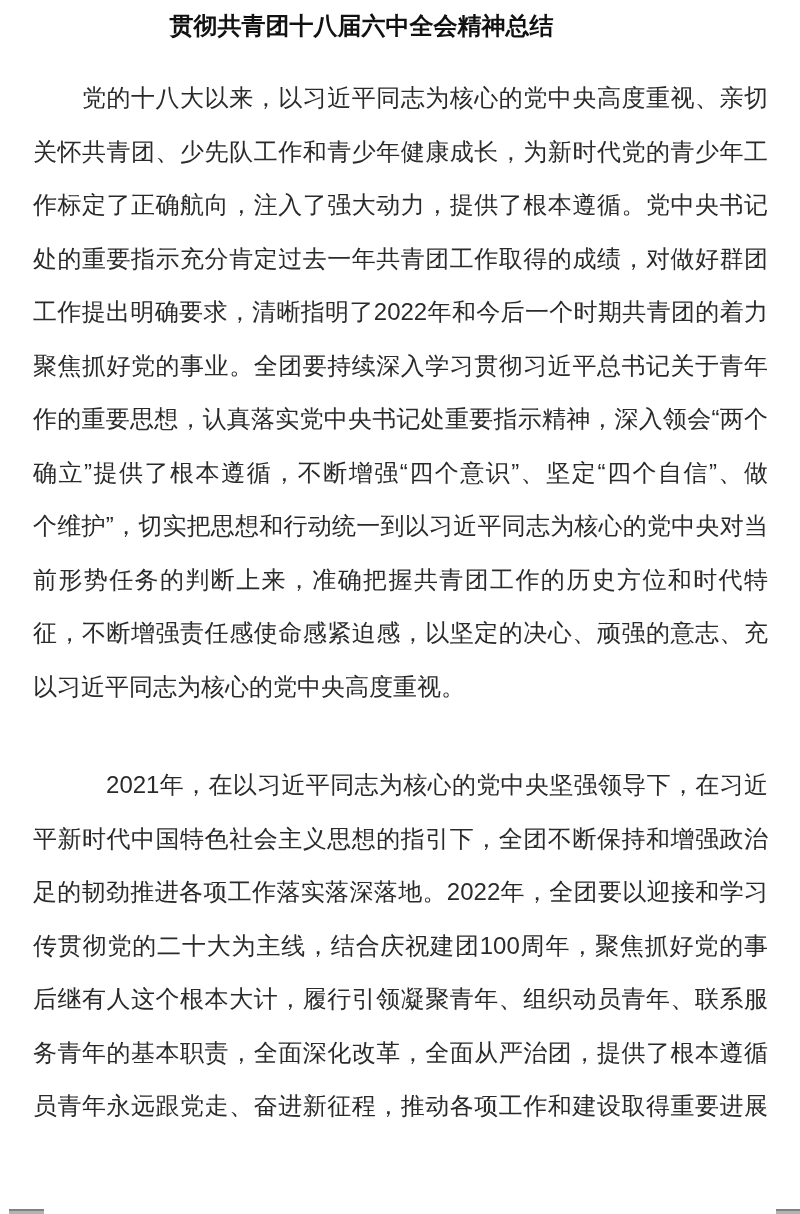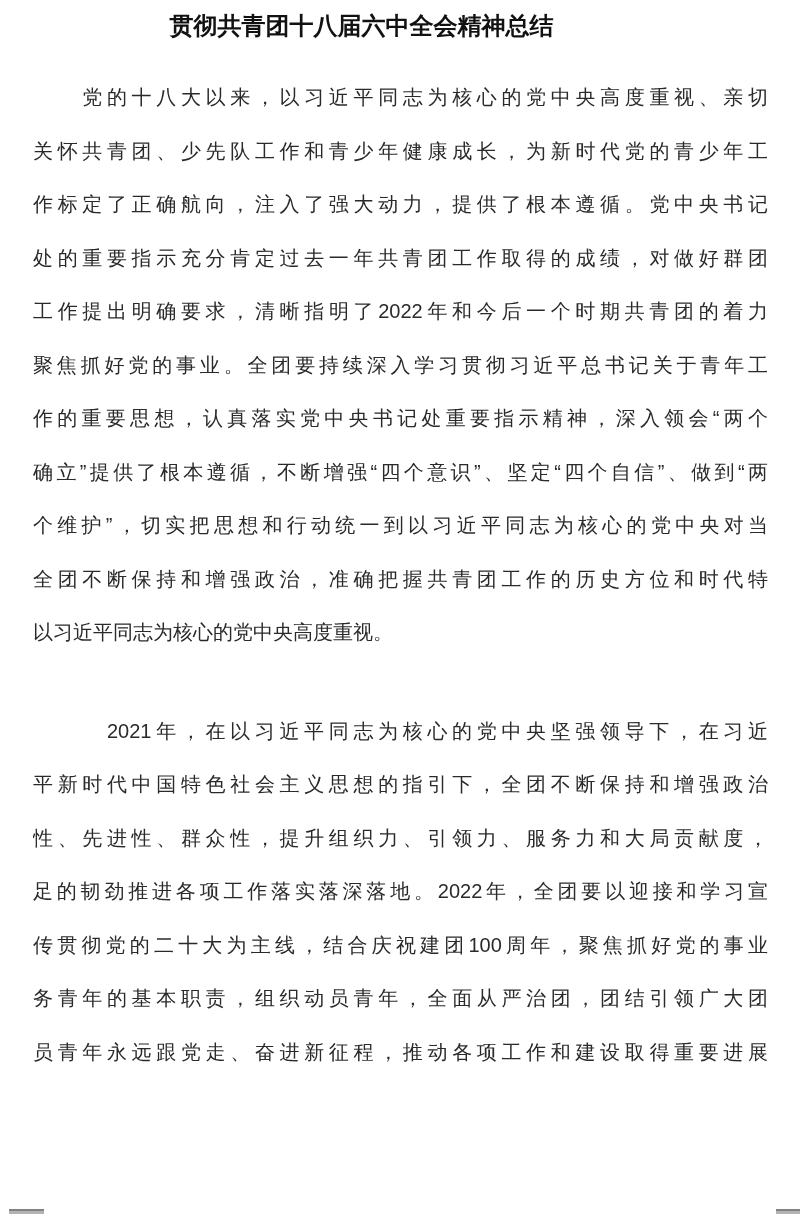--- a/index.html
+++ b/index.html
@@ -20,21 +20,21 @@
     line-height: 34px;
     font-weight: bold;
     color: #111111;
     text-align: center;
     padding-right: 78px; 
   }
   .para { display: block; }
   .para-1 { margin-top: 28px; }
   .para-2 { margin-top: 45px; }
   .text-line {
-    font-size: 20px;
+    font-size: 24px;
     line-height: 53.5px;
     height: 53.5px;
     overflow: hidden;
     color: #2a2a2a;
     text-align: justify;
     text-align-last: justify;
   }
   .text-line.last-line {
     text-align-last: left;
   }
@@ -58,30 +58,31 @@
   <div class="para para-1">
     <div class="text-line">　　党的十八大以来，以习近平同志为核心的党中央高度重视、亲切</div>
     <div class="text-line">关怀共青团、少先队工作和青少年健康成长，为新时代党的青少年工</div>
     <div class="text-line">作标定了正确航向，注入了强大动力，提供了根本遵循。党中央书记</div>
     <div class="text-line">处的重要指示充分肯定过去一年共青团工作取得的成绩，对做好群团</div>
     <div class="text-line">工作提出明确要求，清晰指明了2022年和今后一个时期共青团的着力</div>
     <div class="text-line">聚焦抓好党的事业。全团要持续深入学习贯彻习近平总书记关于青年工</div>
     <div class="text-line">作的重要思想，认真落实党中央书记处重要指示精神，深入领会“两个</div>
     <div class="text-line">确立”提供了根本遵循，不断增强“四个意识”、坚定“四个自信”、做到“两</div>
     <div class="text-line">个维护”，切实把思想和行动统一到以习近平同志为核心的党中央对当</div>
-    <div class="text-line">全团不断保持和增强政治，准确把握共青团工作的历史方位和时代特</div>
+    <div class="text-line">前形势任务的判断上来，准确把握共青团工作的历史方位和时代特</div>
+    <div class="text-line">征，不断增强责任感使命感紧迫感，以坚定的决心、顽强的意志、充</div>
     <div class="text-line last-line">以习近平同志为核心的党中央高度重视。</div>
   </div>
 
   <div class="para para-2">
     <div class="text-line">　　　2021年，在以习近平同志为核心的党中央坚强领导下，在习近</div>
     <div class="text-line">平新时代中国特色社会主义思想的指引下，全团不断保持和增强政治</div>
-    <div class="text-line">性、先进性、群众性，提升组织力、引领力、服务力和大局贡献度，</div>
     <div class="text-line">足的韧劲推进各项工作落实落深落地。2022年，全团要以迎接和学习宣</div>
     <div class="text-line">传贯彻党的二十大为主线，结合庆祝建团100周年，聚焦抓好党的事业</div>
-    <div class="text-line">务青年的基本职责，组织动员青年，全面从严治团，团结引领广大团</div>
+    <div class="text-line">后继有人这个根本大计，履行引领凝聚青年、组织动员青年、联系服</div>
+    <div class="text-line">务青年的基本职责，全面深化改革，全面从严治团，提供了根本遵循</div>
     <div class="text-line">员青年永远跟党走、奋进新征程，推动各项工作和建设取得重要进展</div>
   </div>
 
 </div>
 
 <div class="partial-bar left"></div>
 <div class="partial-bar right"></div>
 
 </body></html>

